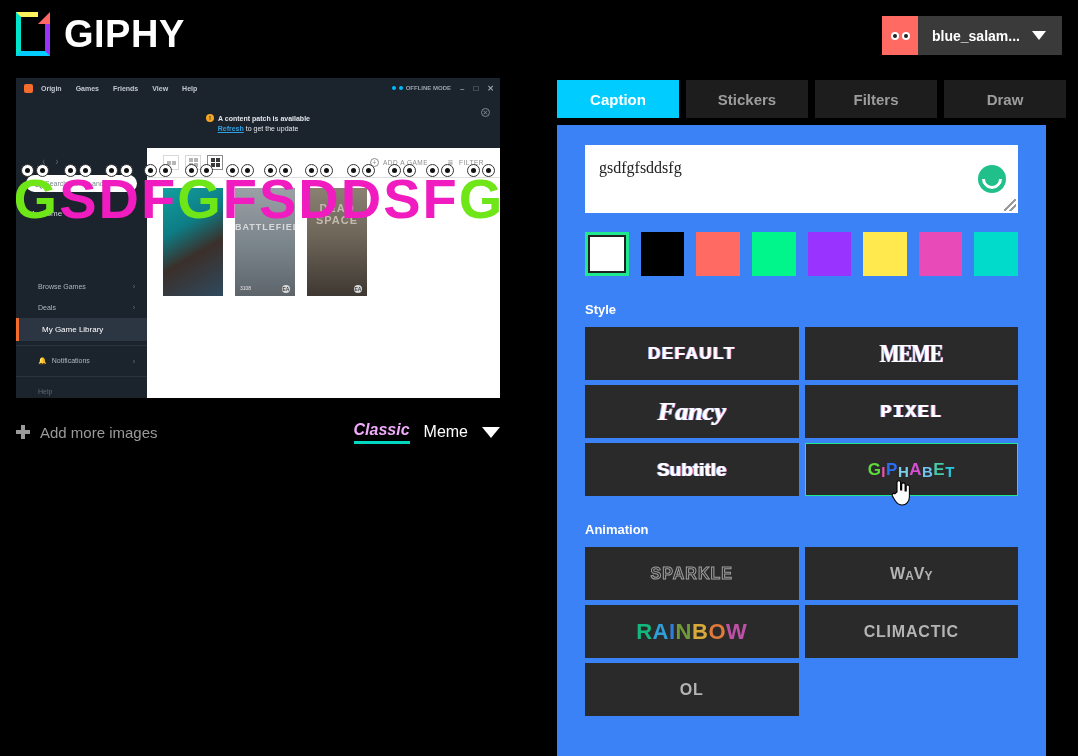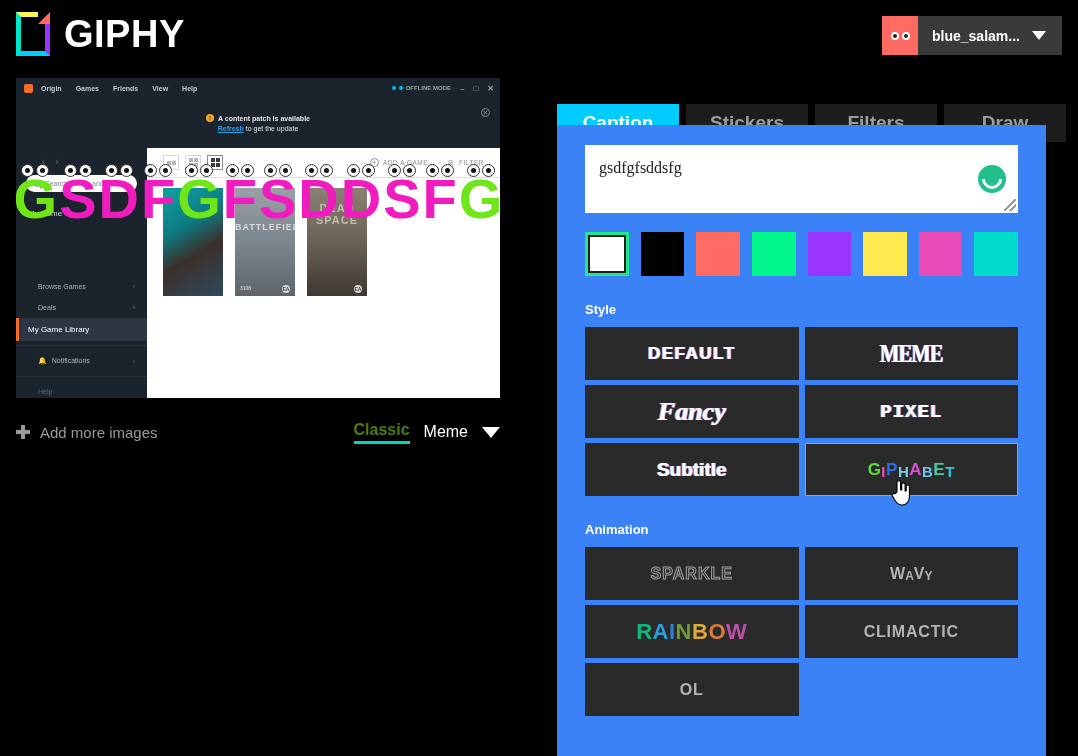--- a/index.html
+++ b/index.html
@@ -159,21 +159,21 @@
     width: 3px; height: 1px; background: #7d868f; transform: rotate(45deg);
   }
   .og-navitem {
     padding: 7px 12px; display: flex; justify-content: space-between;
     align-items: center;
   }
   .og-navitem.head { font-size: 8px; color: #ced4db; padding-bottom: 4px; }
   .og-navitem.sub { padding-left: 22px; font-size: 7px; }
   .og-navitem.active {
     background: #2c3643; color: #fff; font-size: 8px;
-    border-left: 3px solid #f56c2d; padding-left: 9px;
+    border-left: 3px solid #f56c2d; padding-left: 23px;
   }
   .og-sep { height: 1px; background: #2a323d; margin: 4px 0; }
   .og-chev { color: #6b7682; font-size: 7px; }
   .og-bell { margin-right: 5px; }
 
   .og-content {
     position: absolute; top: 70px; left: 131px; right: 0; bottom: 0;
     background: #fff;
   }
   .og-toolbar {
@@ -266,23 +266,24 @@
   .plus-icon::before, .plus-icon::after {
     content: ""; position: absolute; background: #9a9a9a;
   }
   .plus-icon::before { left: 5px; top: 0; width: 4px; height: 14px; }
   .plus-icon::after  { top: 5px; left: 0; height: 4px; width: 14px; }
 
   .mode-switch {
     margin-left: auto; display: flex; align-items: center; gap: 14px;
   }
   .mode-classic {
-    color: #4d7c0f; font-size: 16px; font-weight: bold;
+    color: #f0abfc; font-size: 16px; font-weight: bold;
     border-bottom: 3px solid #00d9c0; padding-bottom: 2px;
     cursor: pointer;
+    font-style: italic;
   }
   .mode-meme {
     color: #fff; font-size: 16px; cursor: pointer;
   }
   .mode-caret {
     width: 0; height: 0;
     border-left: 9px solid transparent;
     border-right: 9px solid transparent;
     border-top: 11px solid #fff;
     cursor: pointer;
@@ -290,21 +291,21 @@
 
   
   .tabs {
     position: absolute; left: 557px; top: 80px;
     display: flex; gap: 7px;
   }
   .tab {
     width: 122px; height: 38px;
     display: flex; align-items: center; justify-content: center;
     background: #1d1d1d; color: #9d9d9d;
-    font-size: 19px; font-weight: bold; cursor: pointer; margin-top: 24px;
+    font-size: 15px; font-weight: bold; cursor: pointer;
   }
   .tab.active { background: #00ccff; color: #fff; }
 
   .panel {
     position: absolute; left: 557px; top: 125px;
     width: 489px; bottom: 0;
     background: #3b82f6;
     padding: 20px 28px 0 28px;
   }
   .ta-wrap { position: relative; }

